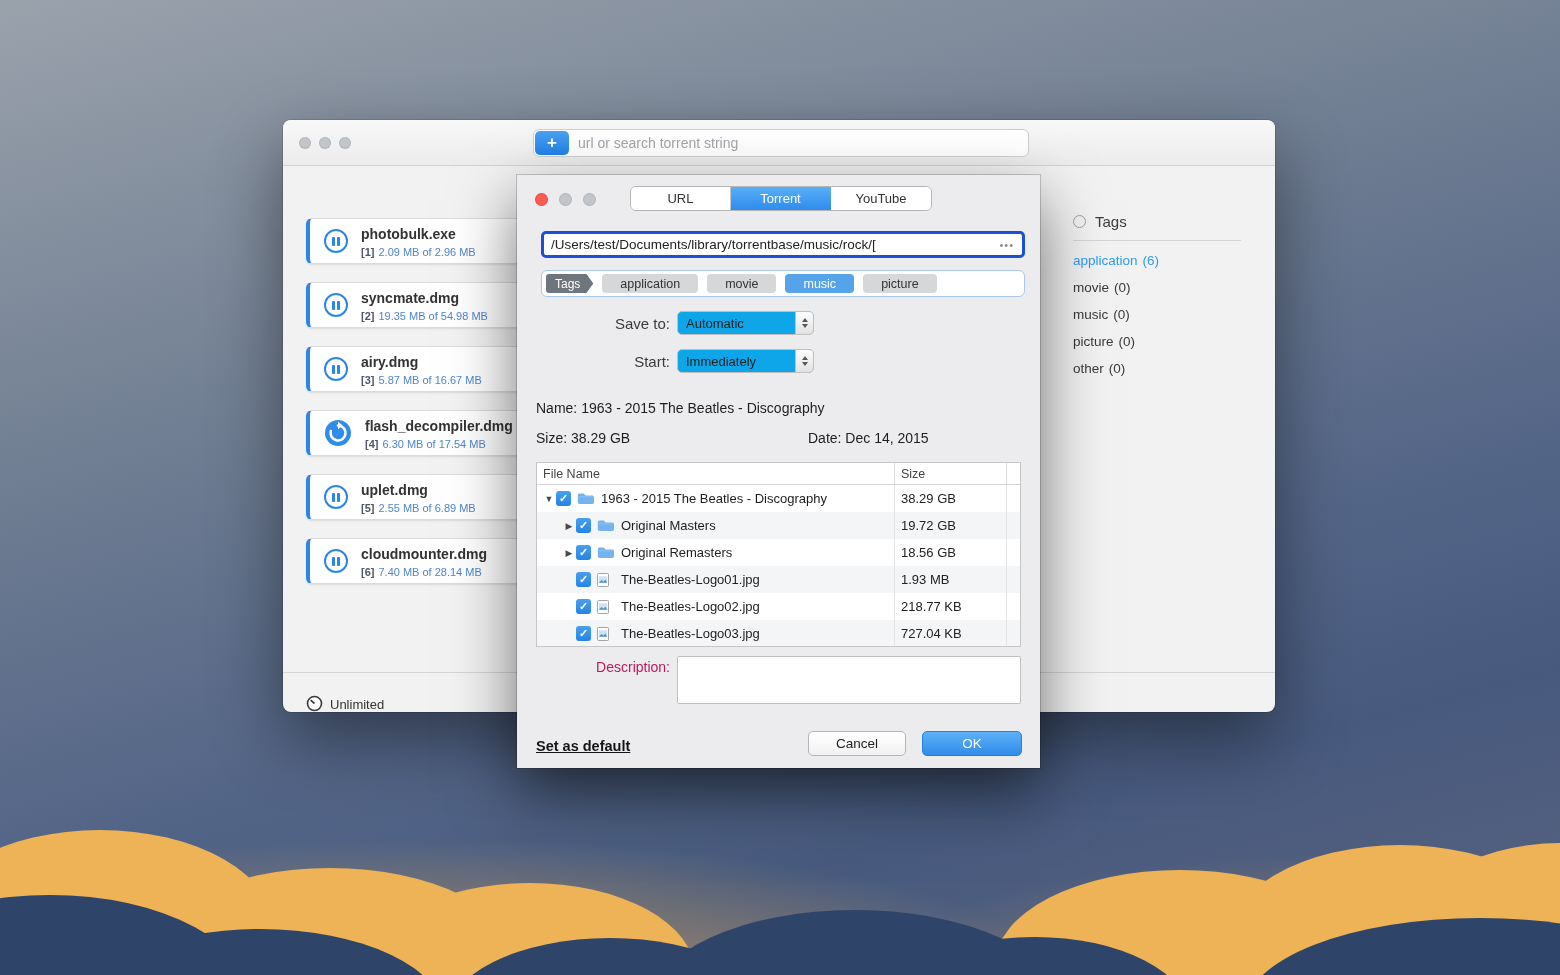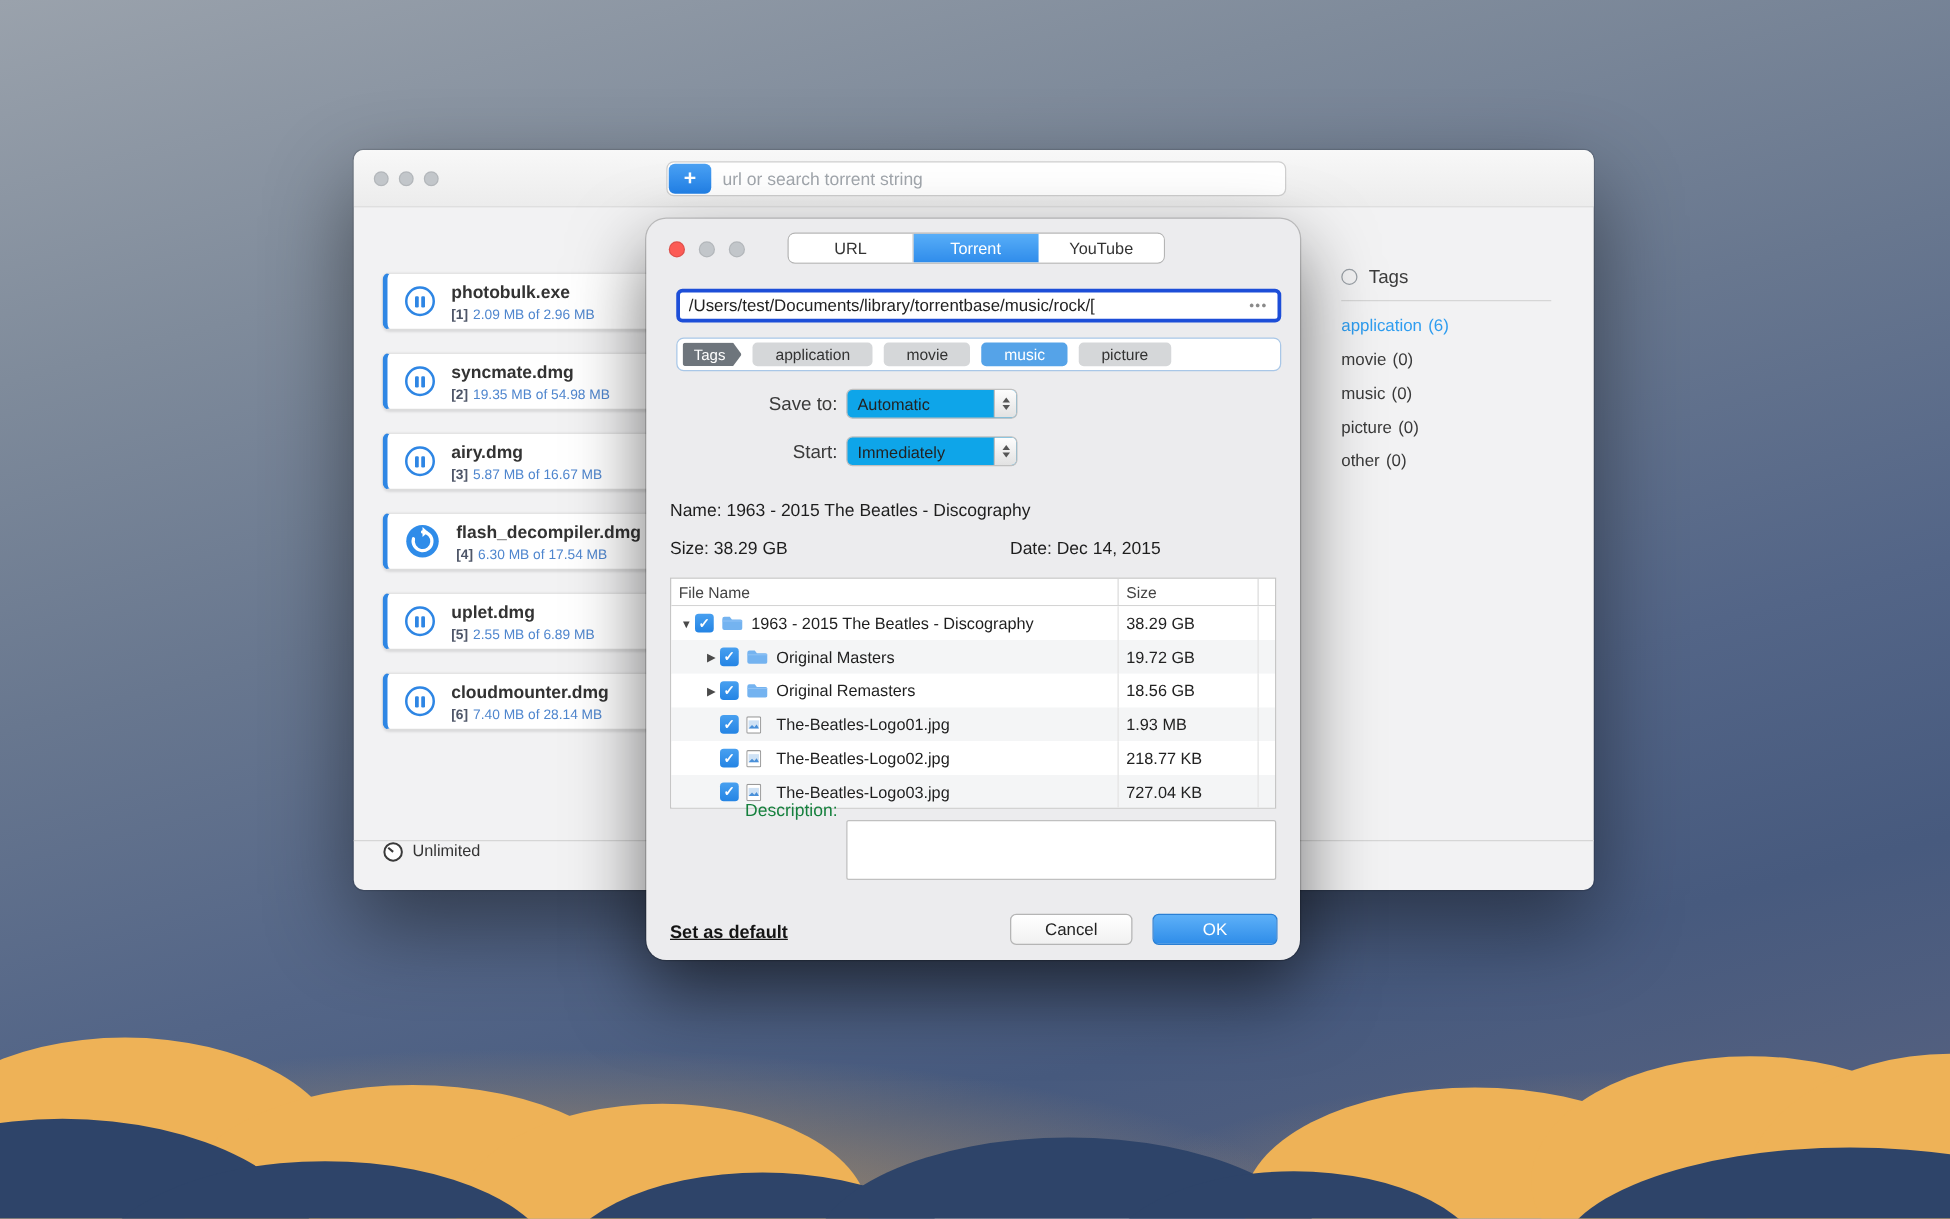--- a/index.html
+++ b/index.html
@@ -47,26 +47,26 @@
   .tagspanel { position:absolute; left:790px; top:93px; width:180px; }
   .tagshead { display:flex; align-items:center; gap:9px; }
   .tagscircle { width:13px; height:13px; border:1.5px solid #9aa0a6; border-radius:50%; }
   .tagstitle { font-size:15px; color:#3c3c3c; }
   .tagsdiv { margin-top:10px; height:1px; background:#d6d6d6; width:168px; }
   .tagitem { display:flex; gap:5px; font-size:13.5px; color:#3a3a3a; margin-top:12px; cursor:default; }
   .tagitem.active, .tagitem.active span { color:#2e9df0; }
 
   
   .bottombar { position:absolute; left:0; bottom:0; width:100%; height:40px; border-top:1px solid #d6d6d6;
-    display:flex; align-items:flex-start; padding-left:23px; gap:7px; }
+    display:flex; align-items:flex-end; padding-left:23px; gap:7px; }
   .statuslabel { font-size:13px; color:#333; }
 
   
   .dialog { position:absolute; left:517px; top:175px; width:523px; height:593px; background:#ececee;
-    border-radius:16px; box-shadow:0 25px 60px rgba(0,0,0,.55), 0 0 0 1px rgba(0,0,0,.18); }
+    border-radius:0; box-shadow:0 25px 60px rgba(0,0,0,.55), 0 0 0 1px rgba(0,0,0,.18); }
   .dlg-tl { position:absolute; top:18px; width:13px; height:13px; border-radius:50%; }
   .segmented { position:absolute; left:113px; top:11px; display:flex; height:25px; border:1px solid #b5b5b5;
     border-radius:6px; overflow:hidden; background:#fff; }
   .seg { width:100px; display:flex; align-items:center; justify-content:center; font-size:13px; color:#333;
     border-right:1px solid #c6c6c6; cursor:default; background:#fff; }
   .seg:last-child { border-right:none; }
   .seg.sel { background:linear-gradient(#58aef8,#2f8ceb); color:#fff; border-color:transparent; }
 
   .pathfield { position:absolute; left:24px; top:56px; width:484px; height:27px; background:#fff;
     border:3px solid #1d4ed8; border-radius:5px; display:flex; align-items:center; }
@@ -110,21 +110,21 @@
   .disc { width:14px; font-size:9px; color:#4a4a4a; flex:0 0 auto; text-align:center; }
   .disc.open::after { content:"▼"; }
   .disc.closed::after { content:"▶"; }
   .cb { width:15px; height:15px; border-radius:3px; background:linear-gradient(#48a0f0,#2484e4);
     color:#fff; font-size:11px; font-weight:bold; display:flex; align-items:center; justify-content:center;
     margin-right:6px; flex:0 0 auto; }
   .cb::after { content:"✓"; }
   .ficon { width:18px; margin-right:6px; flex:0 0 auto; display:flex; align-items:center; }
   .fname { font-size:13px; color:#1e1e1e; }
 
-  .desc-label { position:absolute; width:129px; text-align:right; font-size:14px; color:#15803d; left:24px; top:465px; }
+  .desc-label { position:absolute; width:129px; text-align:right; font-size:14px; color:#be185d; left:24px; top:484px; }
   .desc-box { position:absolute; left:160px; top:481px; width:344px; height:48px; background:#fff;
     border:1px solid #c0c0c0; border-radius:2px; resize:none; font-family:"Liberation Sans", sans-serif;
     font-size:13px; padding:4px 6px; outline:none; }
 
   .setdefault { position:absolute; left:19px; top:563px; font-size:14.5px; color:#141414;
     text-decoration:underline; font-weight:bold; cursor:default; }
   .btn { position:absolute; top:556px; height:25px; border-radius:5px; font-size:13.5px;
     display:flex; align-items:center; justify-content:center; cursor:default; }
   .btn.cancel { left:291px; width:98px; background:linear-gradient(#ffffff,#f1f1f1);
     border:1px solid #b5b5b5; color:#222; }

